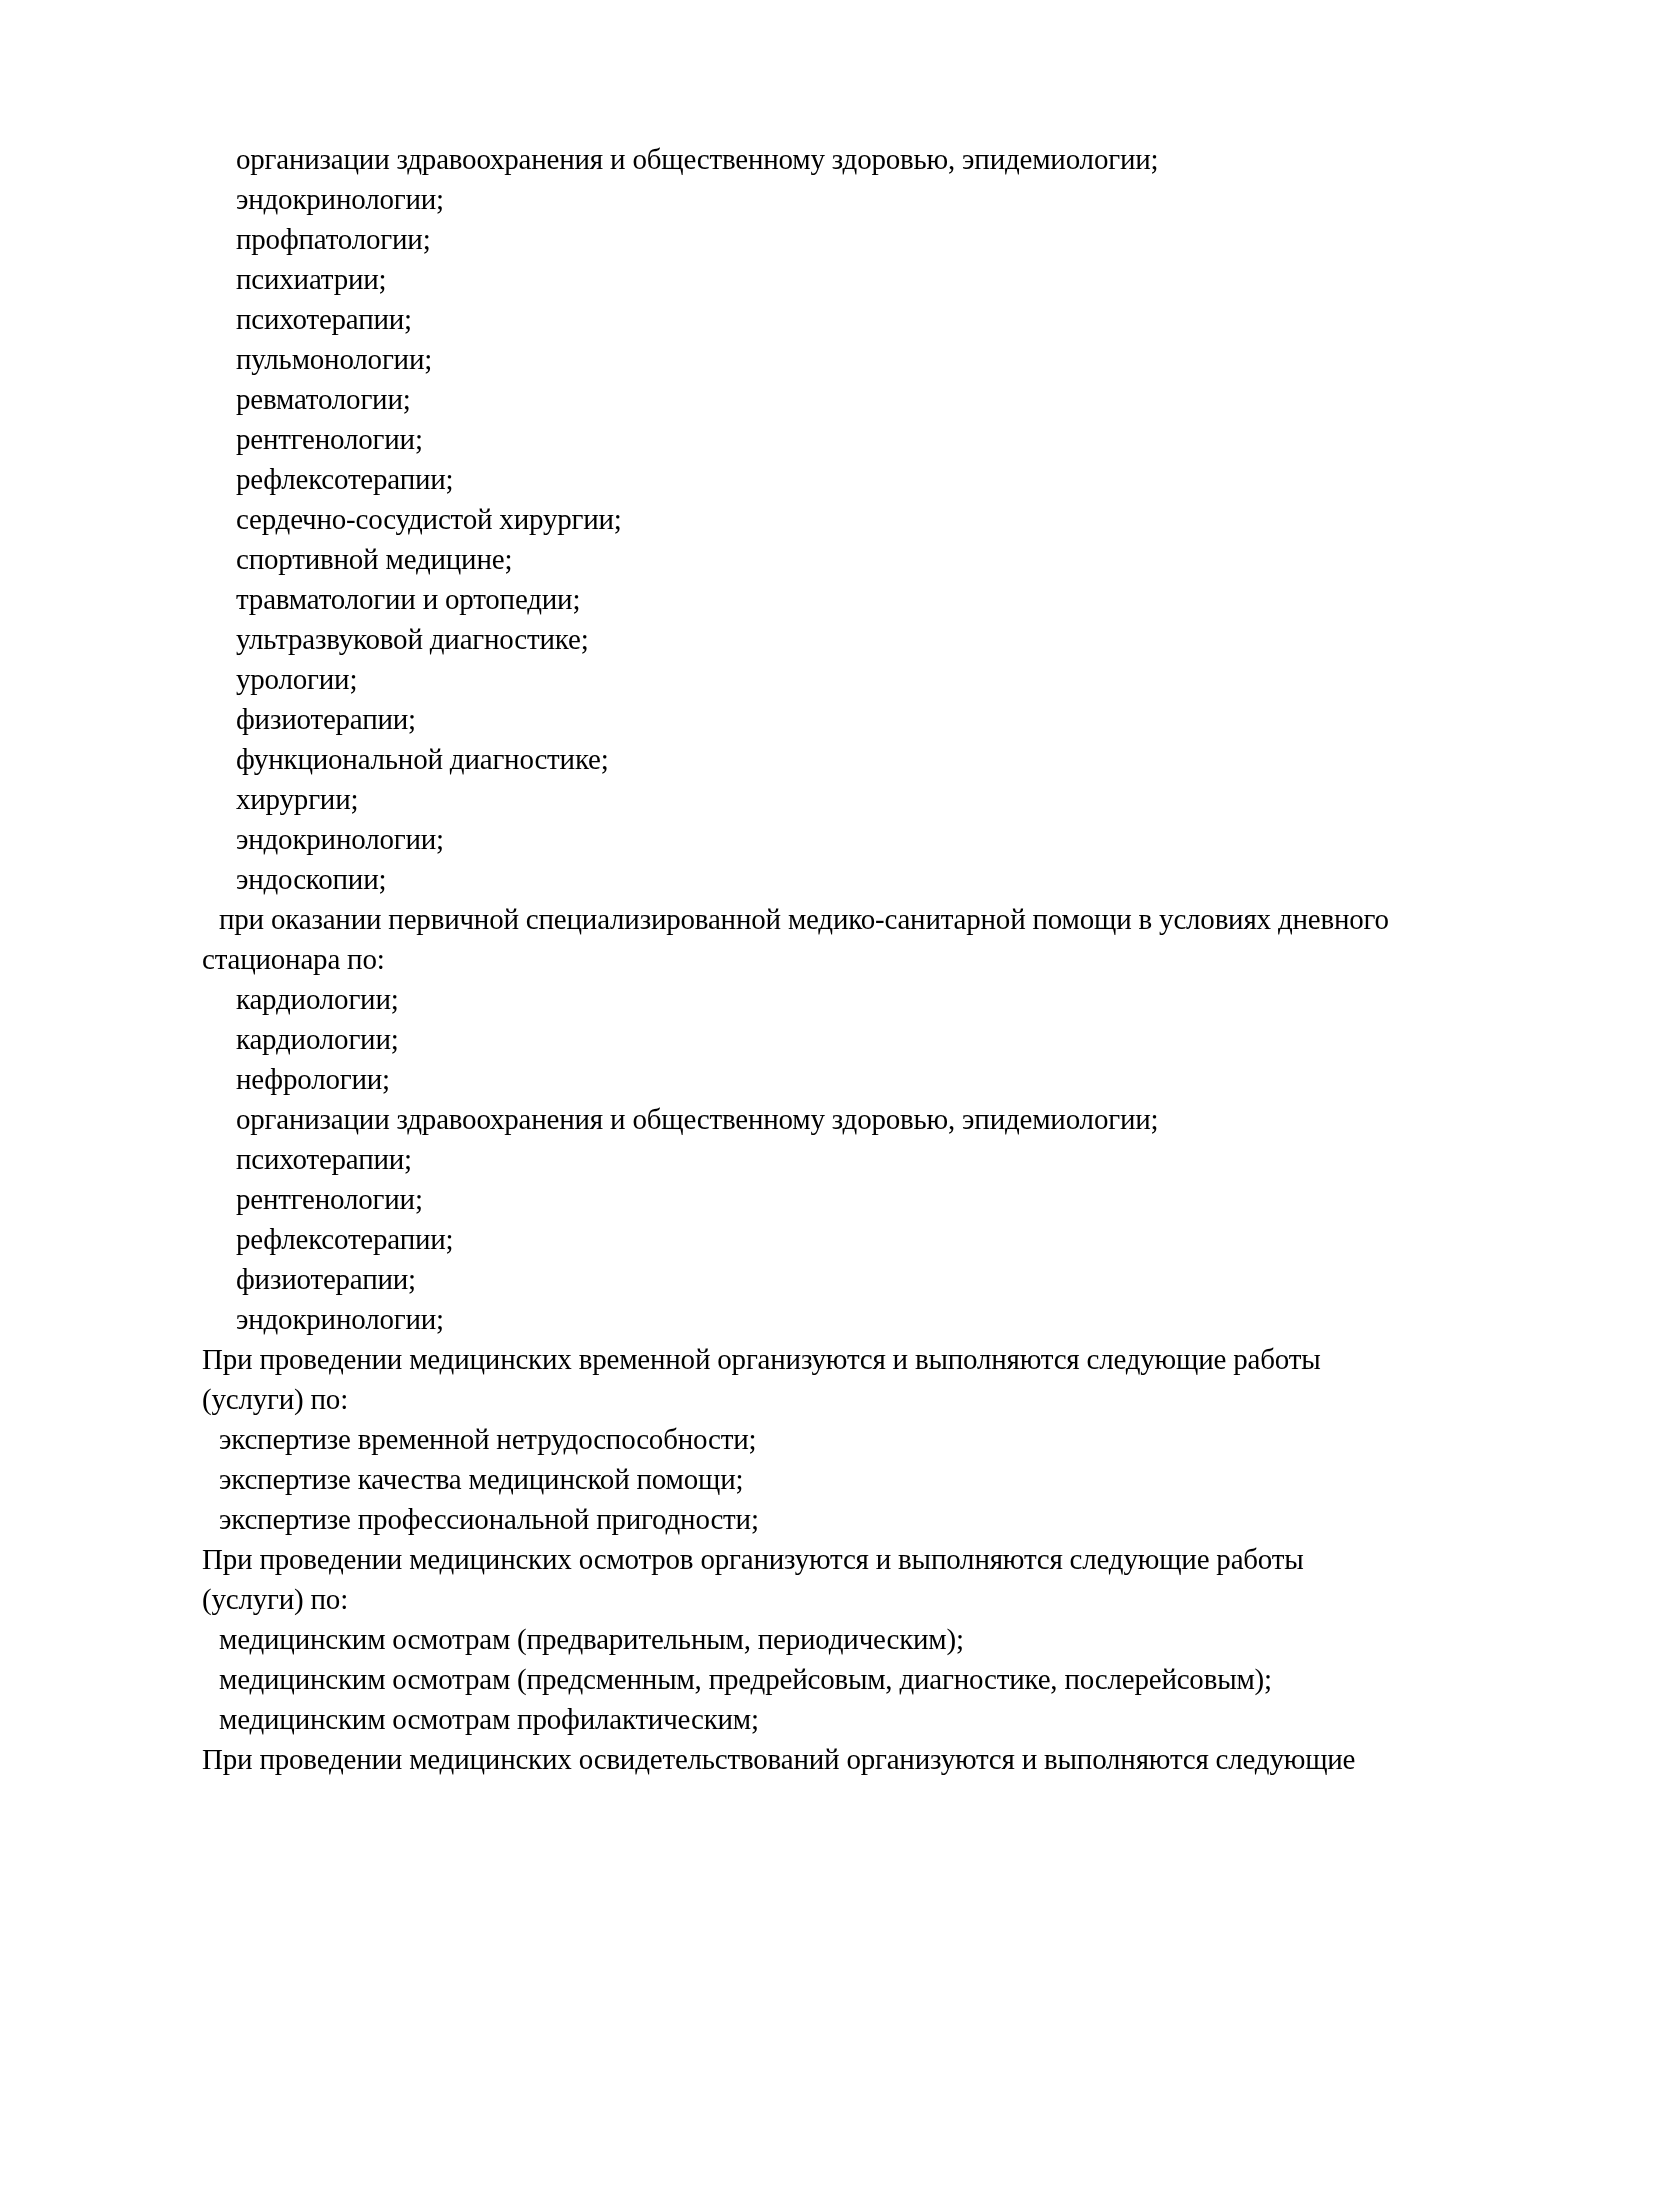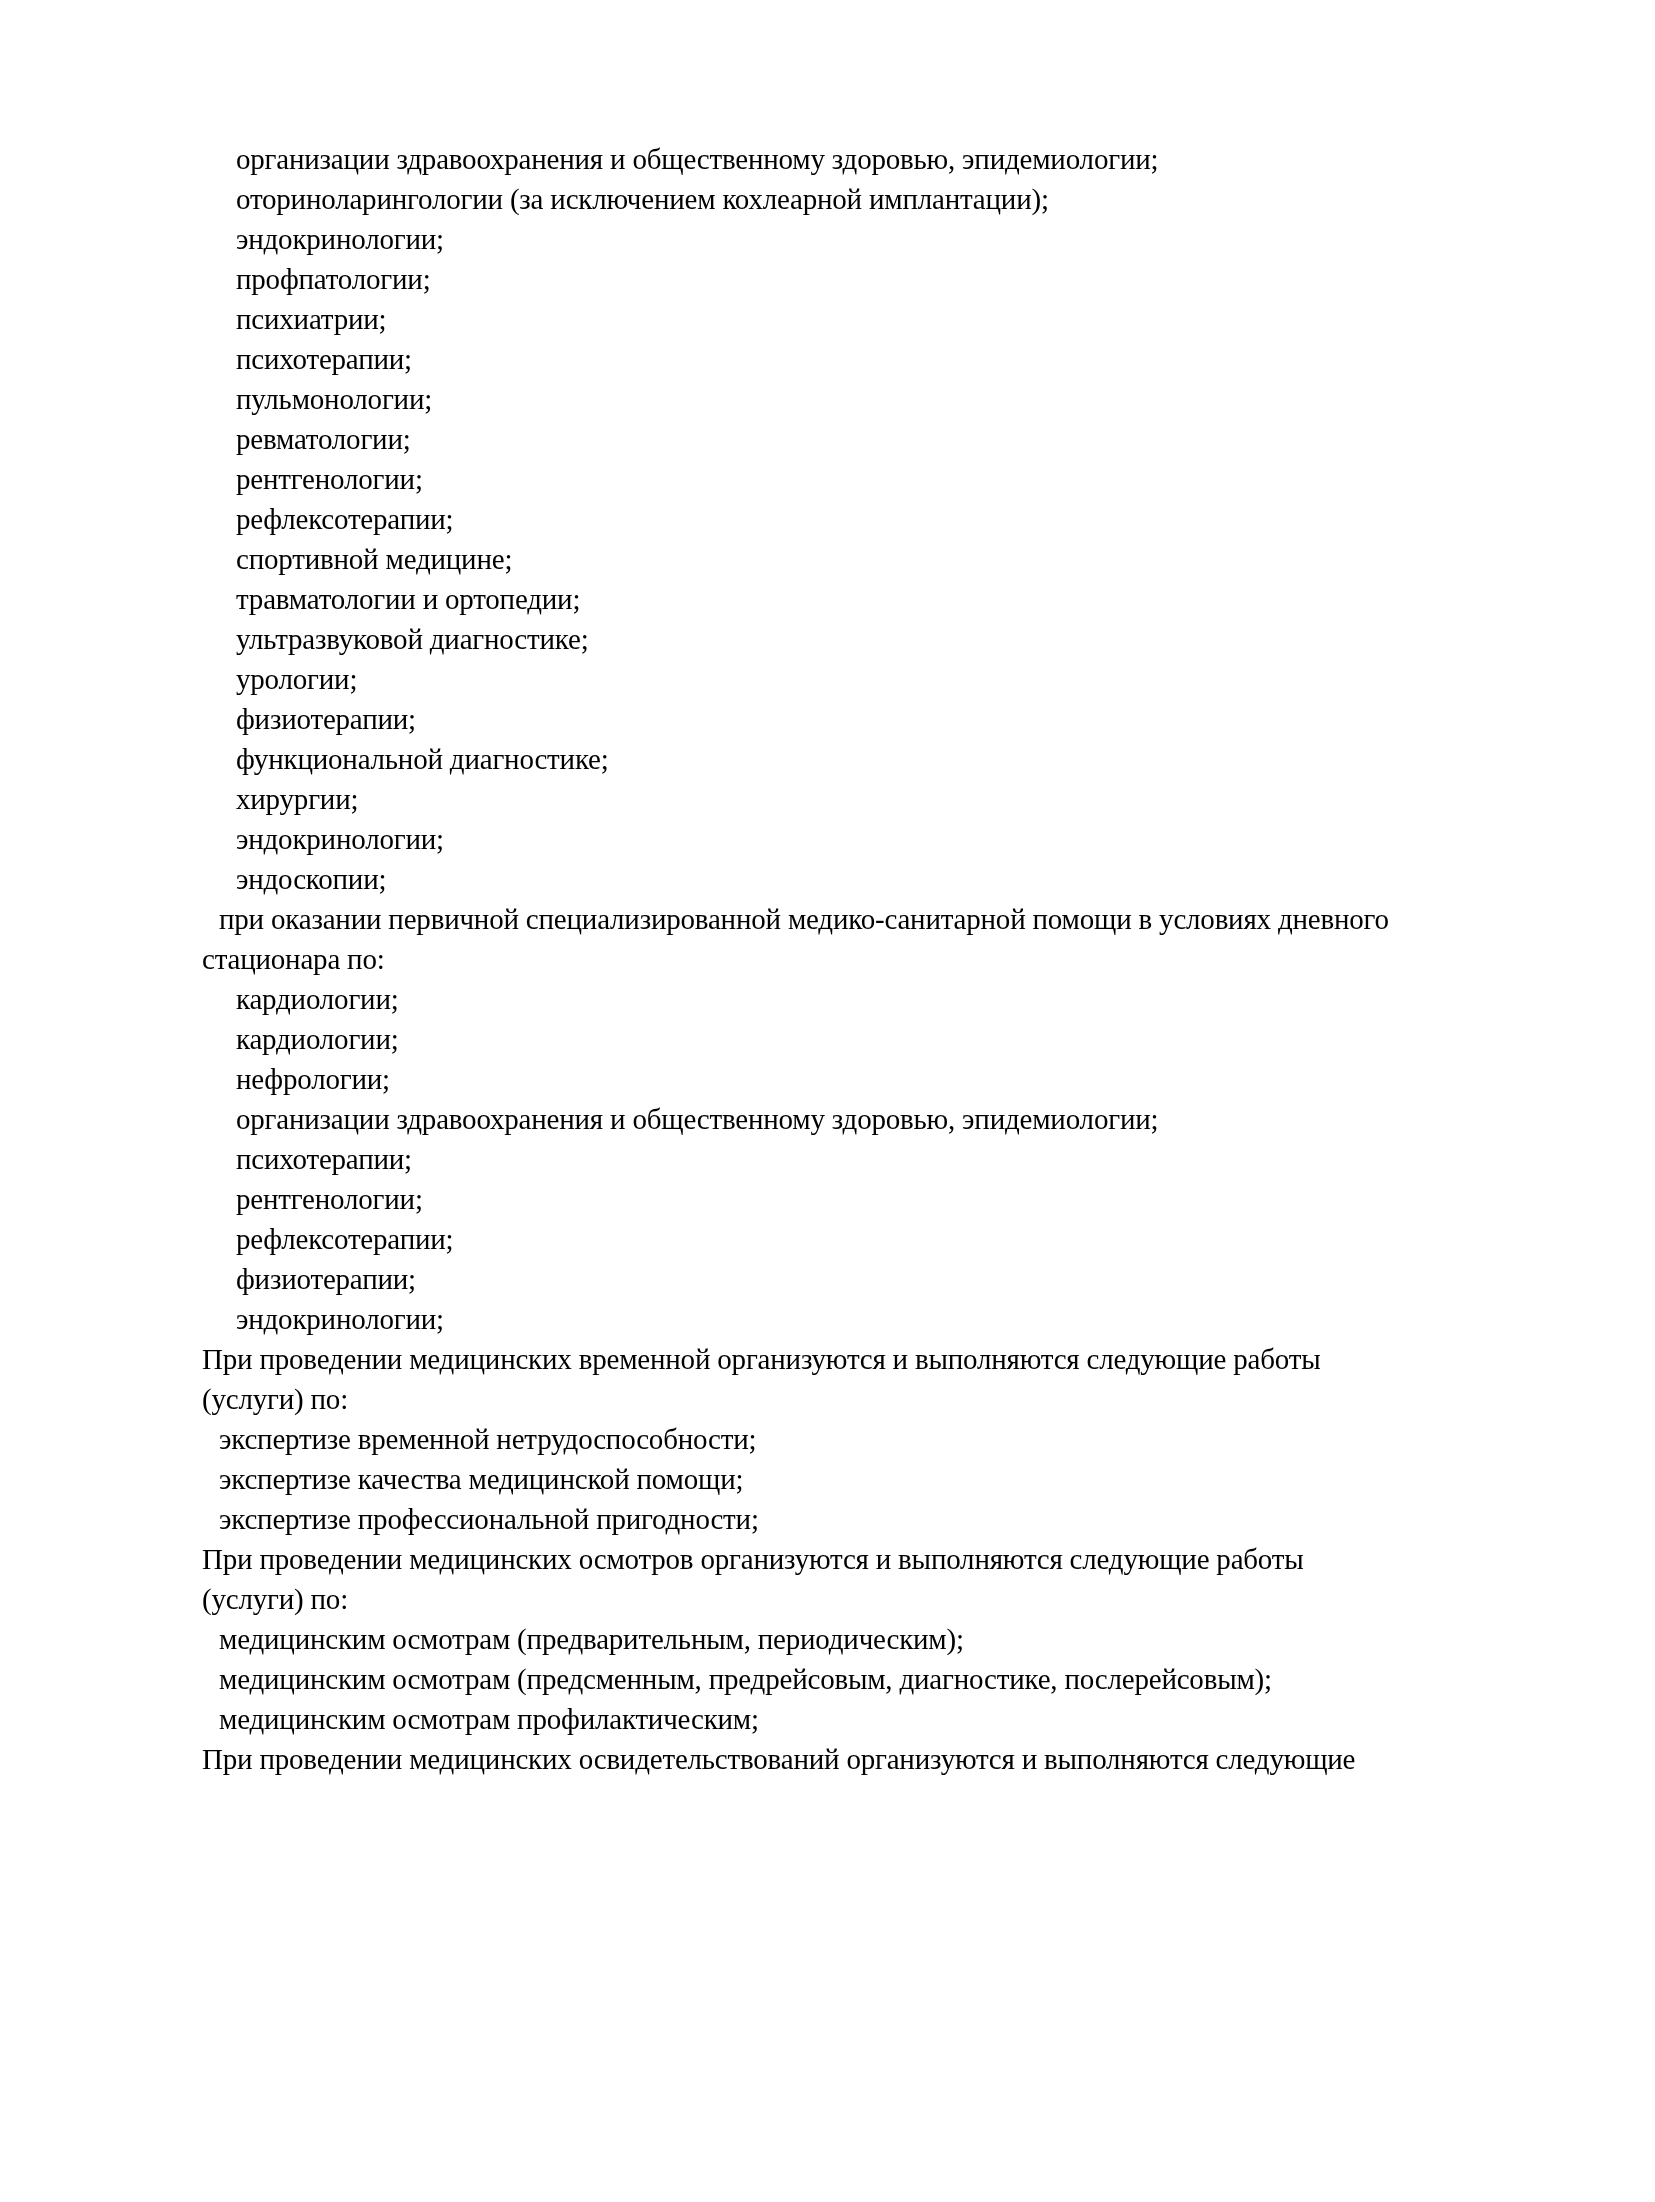--- a/index.html
+++ b/index.html
@@ -42,29 +42,29 @@
     .lvl2 { padding-left: 34px; }
   </style>
 </head>
 <body>
 
 <div class="page">
   <div class="content">
 
     <div>
       <div class="line lvl2">организации здравоохранения и общественному здоровью, эпидемиологии;</div>
-      <div class="line lvl2">оториноларингологии (за исключением кохлеарной имплантации);</div>
       <div class="line lvl2">эндокринологии;</div>
       <div class="line lvl2">профпатологии;</div>
       <div class="line lvl2">психиатрии;</div>
       <div class="line lvl2">психотерапии;</div>
       <div class="line lvl2">пульмонологии;</div>
       <div class="line lvl2">ревматологии;</div>
       <div class="line lvl2">рентгенологии;</div>
       <div class="line lvl2">рефлексотерапии;</div>
+      <div class="line lvl2">сердечно-сосудистой хирургии;</div>
       <div class="line lvl2">спортивной медицине;</div>
       <div class="line lvl2">травматологии и ортопедии;</div>
       <div class="line lvl2">ультразвуковой диагностике;</div>
       <div class="line lvl2">урологии;</div>
       <div class="line lvl2">физиотерапии;</div>
       <div class="line lvl2">функциональной диагностике;</div>
       <div class="line lvl2">хирургии;</div>
       <div class="line lvl2">эндокринологии;</div>
       <div class="line lvl2">эндоскопии;</div>
     </div>

